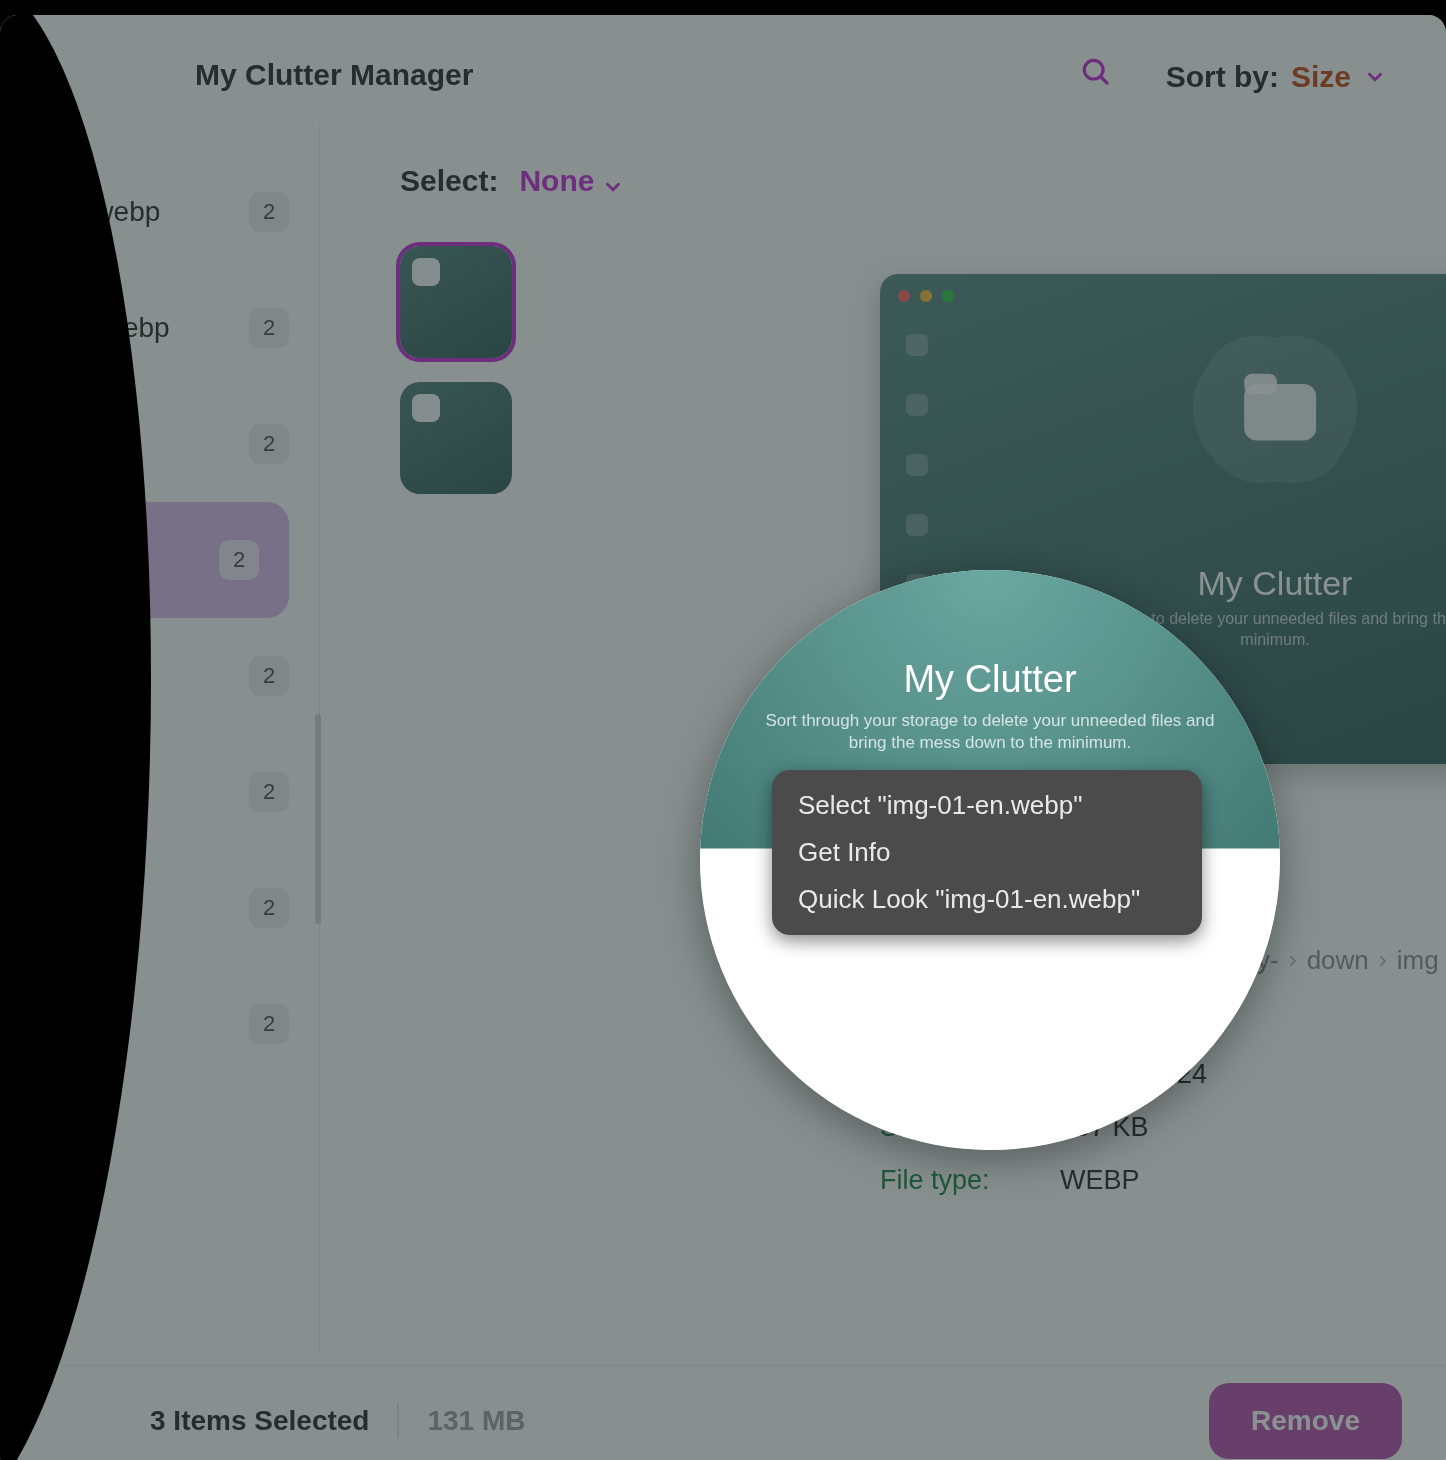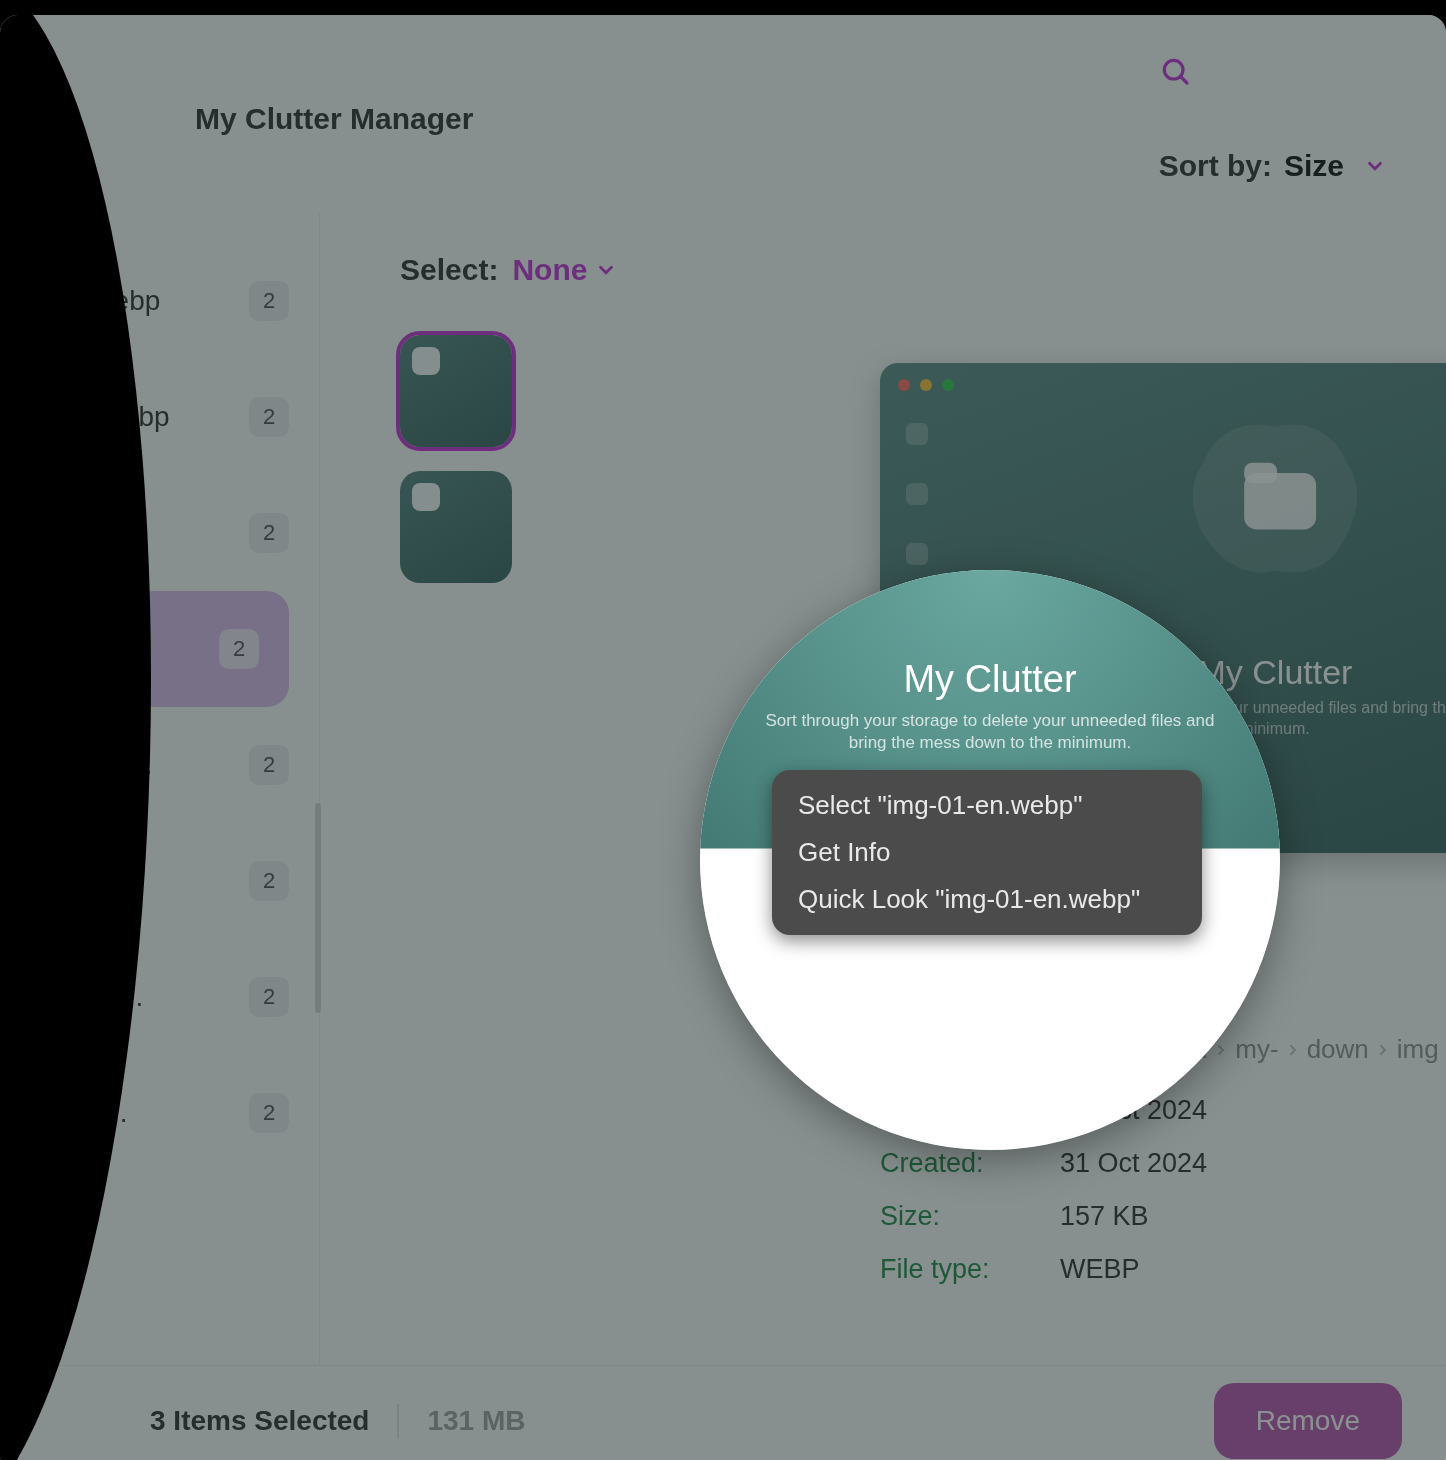--- a/index.html
+++ b/index.html
@@ -13,24 +13,24 @@
     overflow:hidden;
   }
 
   
   .header {
     display:flex; align-items:center; justify-content:space-between;
     padding:40px 60px 30px 195px;
     font-size:30px;
   }
   .header .title { font-weight:600; color:#222; }
-  .header .right { display:flex; align-items:flex-start; gap:55px;flex-direction:column; }
+  .header .right { display:flex; align-items:flex-end; gap:55px; }
   .header .search-icon svg { width:32px; height:32px; stroke:#c026d3; }
   .header .sort { display:flex; align-items:center; gap:12px; font-weight:600; color:#222; }
-  .header .sort .value { display:flex; align-items:center; gap:20px; color:#000000; }
+  .header .sort .value { display:flex; align-items:center; gap:13px; color:#c2410c; }
   .header .sort .chev { width:22px; height:22px; }
 
   
   .split { display:flex; height:calc(100% - 120px - 110px); }
 
   
   .sidebar {
     width:320px; border-right:1px solid #e8e8e8;
     padding-top:30px;
     position:relative;
@@ -51,21 +51,21 @@
   .file-row .badge {
     min-width:40px; height:40px; border-radius:10px; background:#e9e9ec;
     display:flex; align-items:center; justify-content:center;
     font-size:22px; color:#444;
   }
   .file-row.selected .badge { background:#efe4f4; }
 
   
   .content { flex:1; padding:40px 60px 0 80px; position:relative; }
   .select-row { display:flex; align-items:center; gap:14px; font-size:30px; font-weight:600; color:#222; }
-  .select-row .value { display:flex; align-items:center; gap:8px; color:#c026d3; }
+  .select-row .value { display:flex; align-items:flex-end; gap:8px; color:#c026d3;margin-left:7px; }
 
   
   .thumbs { display:flex; flex-direction:column; gap:24px; margin-top:48px; }
   .thumb {
     width:112px; height:112px; border-radius:20px; position:relative;
     background:linear-gradient(150deg,#4b7b77 0%, #2d5a56 100%);
     display:flex; align-items:center; justify-content:center;
   }
   .thumb.sel { outline:4px solid #c026d3; }
   .thumb .cb {
@@ -156,21 +156,21 @@
     display:flex; align-items:center; justify-content:space-between;
     padding:0 44px 0 150px;
     border-top:1px solid #e8e8e8;
     background:#fbfbfb;
   }
   .footer .left{ display:flex; align-items:center; gap:28px;
     font-size:28px; font-weight:600; color:#222;}
   .footer .left .divider{ width:2px; height:34px; background:#ddd;}
   .footer .left .size{ color:#9a9a9a; font-weight:700;}
   .footer .remove-btn{
-    background:#b74aa8; color:#fff; font-size:28px; font-weight:400;
+    background:#b74aa8; color:#fff; font-size:28px; font-weight:700;
     border:none; border-radius:20px; padding:22px 42px; cursor:pointer;
   }
 
   
   .dim{
     position:absolute; inset:0; pointer-events:none;
     background:rgba(40,55,55,.55);
     mask: radial-gradient(circle 290px at 990px 845px, transparent 0 289px, #000 290px);
     -webkit-mask: radial-gradient(circle 290px at 990px 845px, transparent 0 289px, #000 290px);
   }

